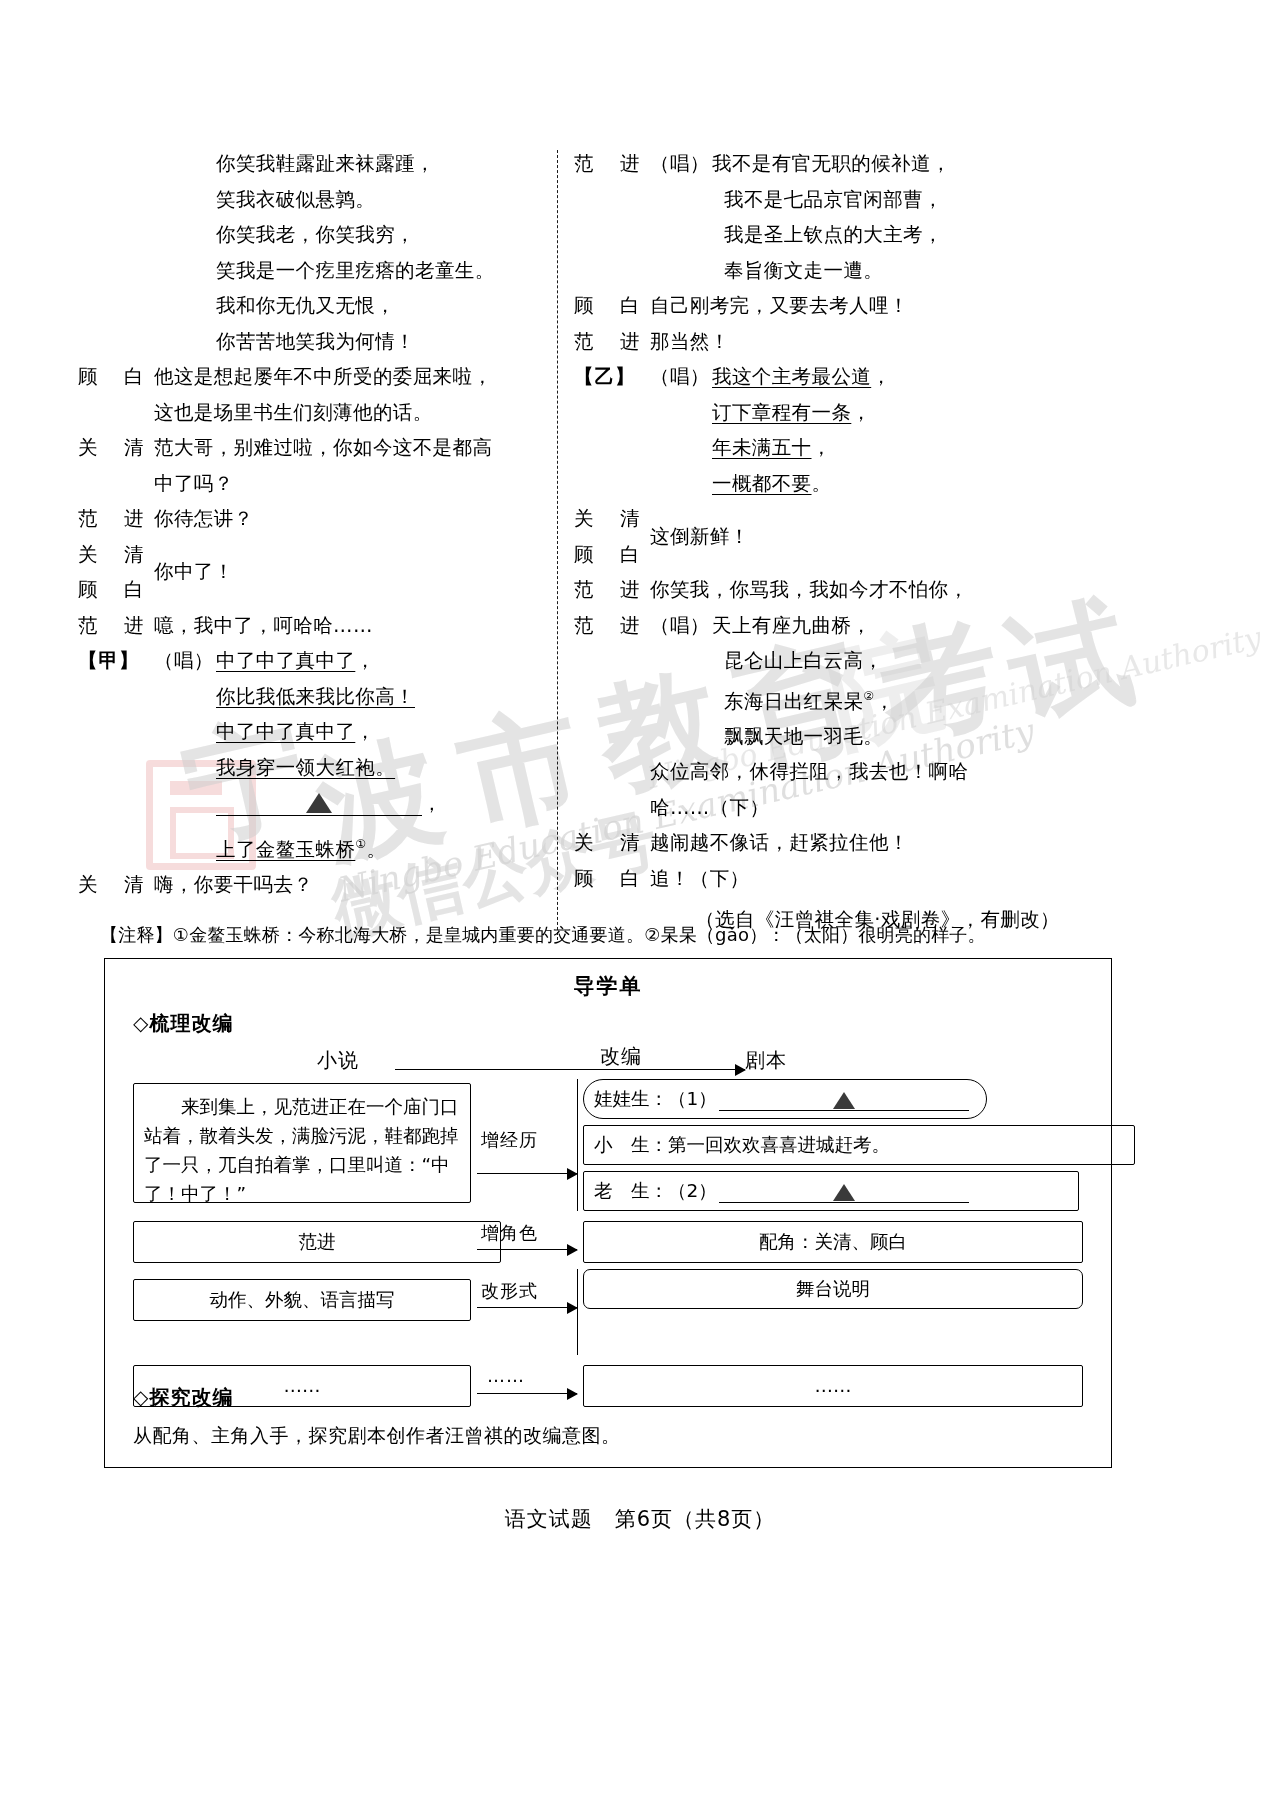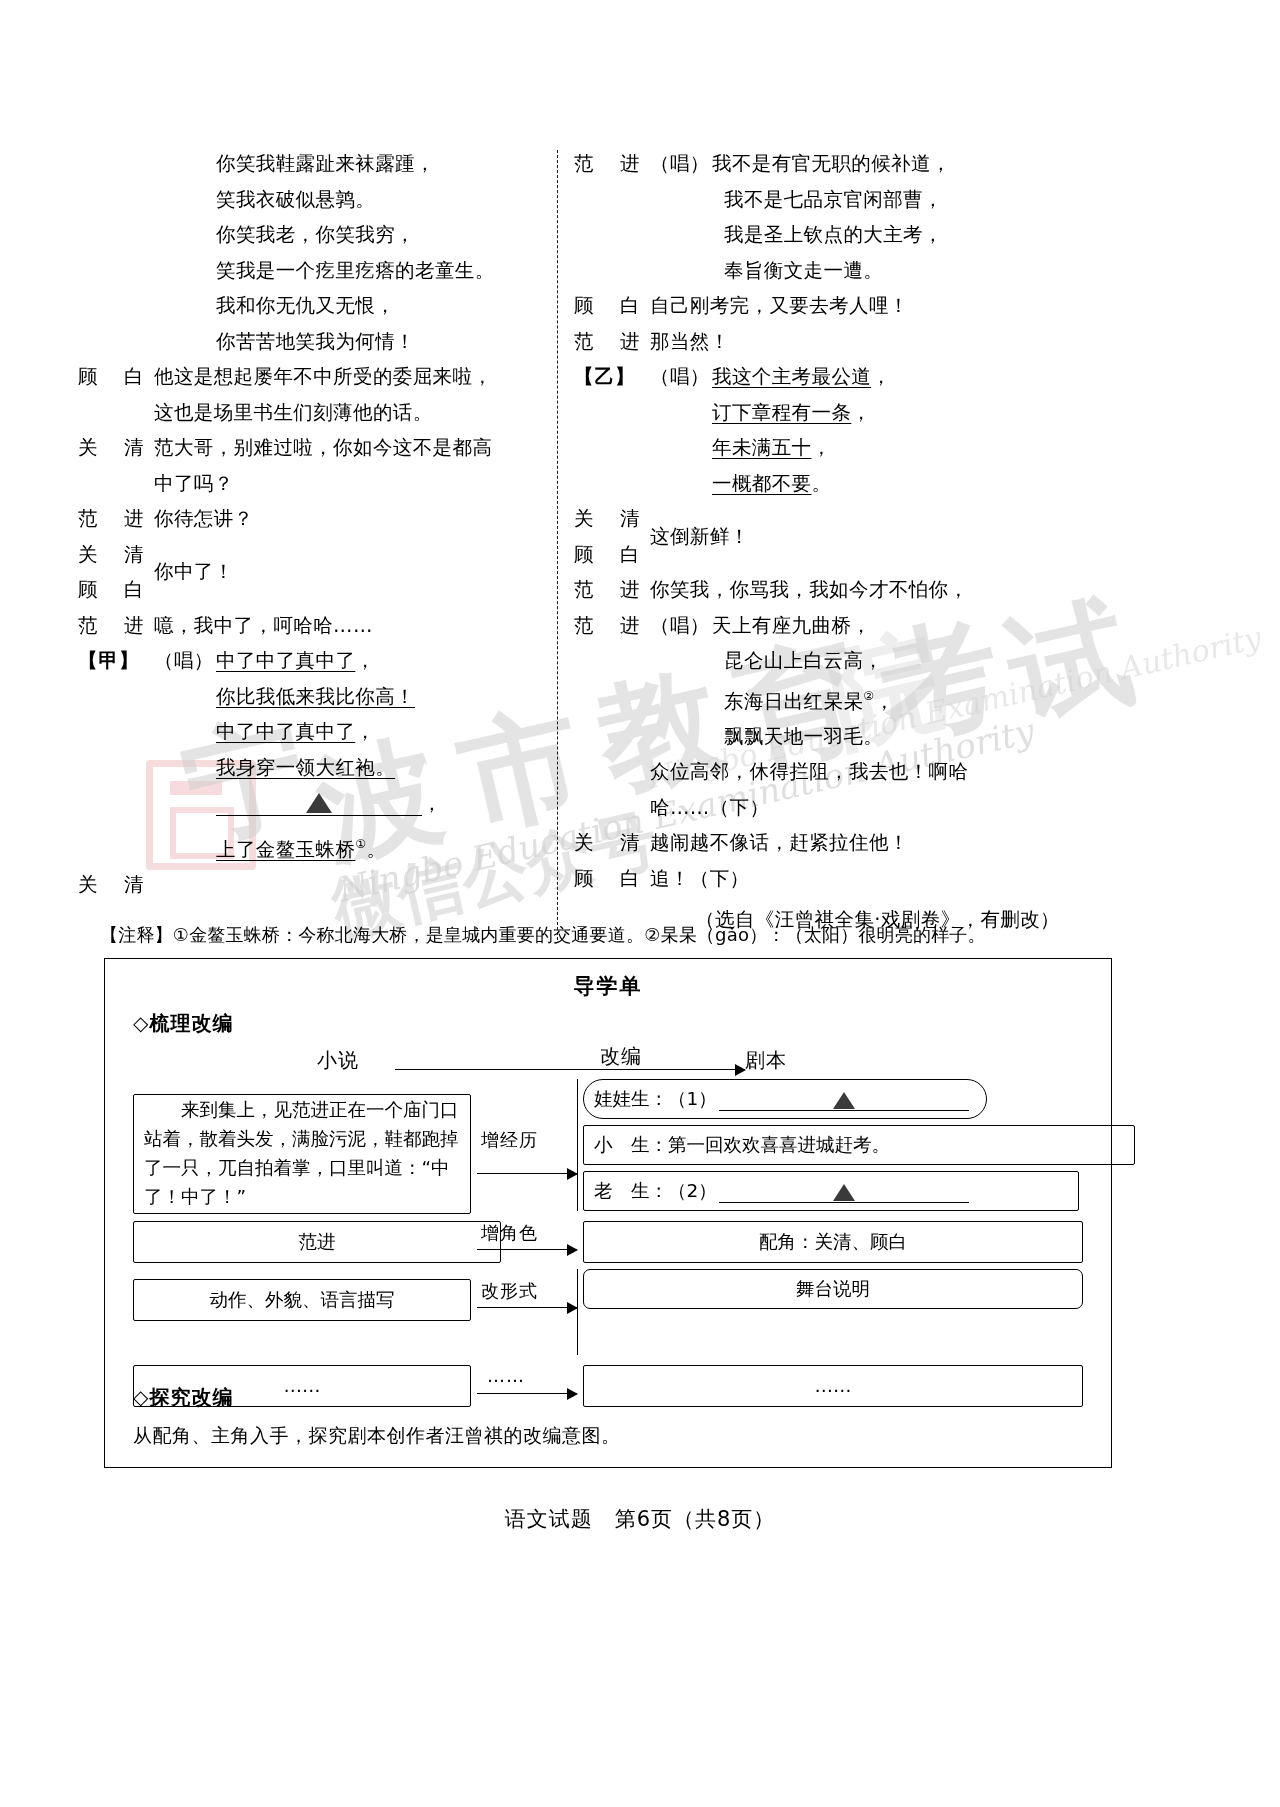--- a/index.html
+++ b/index.html
@@ -281,20 +281,21 @@
     </div>
     <div class="line">
       <span class="txt ind2"><span class="u">上了金鳌玉蛛桥</span><span class="sup">①</span><span>。</span></span>
     </div>
 
     <div class="line">
       <span class="spk">
           <span>关</span>
           <span>清</span>
         </span>
+      <span class="txt">嗨，你要干吗去？</span>
     </div>
   </div>
 
   <div class="col col-right">
 
     <div class="line">
       <span class="spk">
           <span>范</span>
           <span>进</span>
         </span>
@@ -410,21 +411,21 @@
 
     <div class="flowhead">
       <span class="novel">小说</span>
       <span class="adapt">改编</span>
       <span class="hline"></span>
       <span class="play">剧本</span>
     </div>
 
     <div class="rows">
 
-      <div class="box" style="left:28px;top:11px;width:338px;height:120px;align-items:flex-start;padding-top:0;">
+      <div class="box" style="left:28px;top:0px;width:338px;height:120px;align-items:flex-start;padding-top:8px;">
         <span style="text-indent:2em;line-height:29px;">来到集上，见范进正在一个庙门口站着，散着头发，满脸污泥，鞋都跑掉了一只，兀自拍着掌，口里叫道：“中了！中了！”</span>
       </div>
       <span class="lbl" style="left:376px;top:45px;"><span>增经历</span></span>
       <span class="arrow" style="left:372px;top:90px;width:100px;"></span>
 
       <div class="box" style="left:478px;top:-4px;width:404px;height:40px;border-radius:20px;">
         <span>娃娃生：（1）</span>
           <span class="fillblank">
             <span class="tri2"></span>
           </span>

